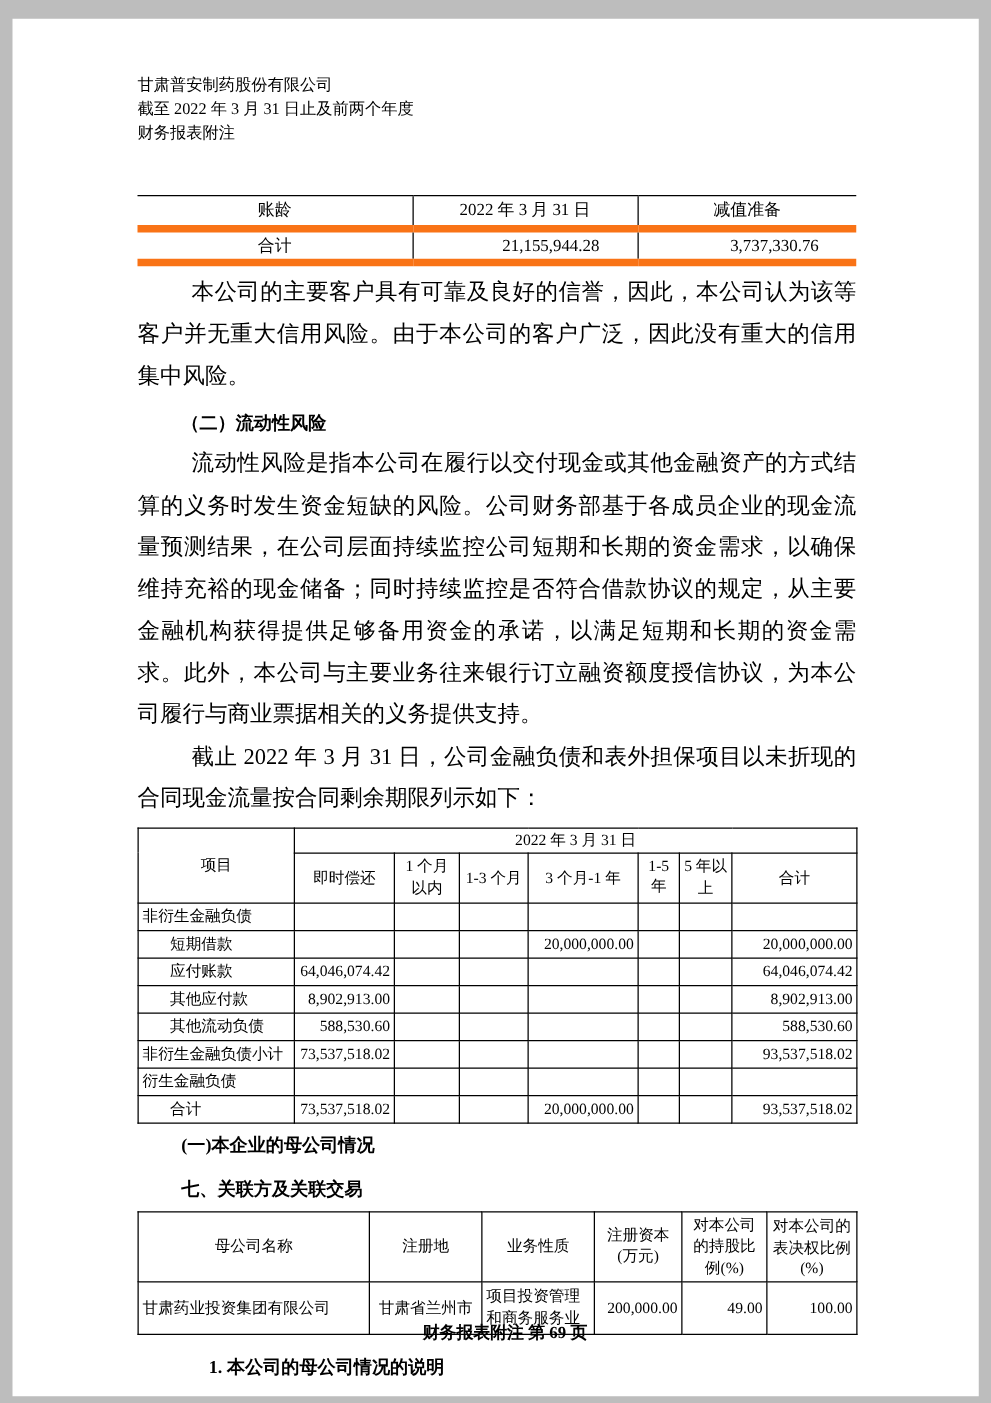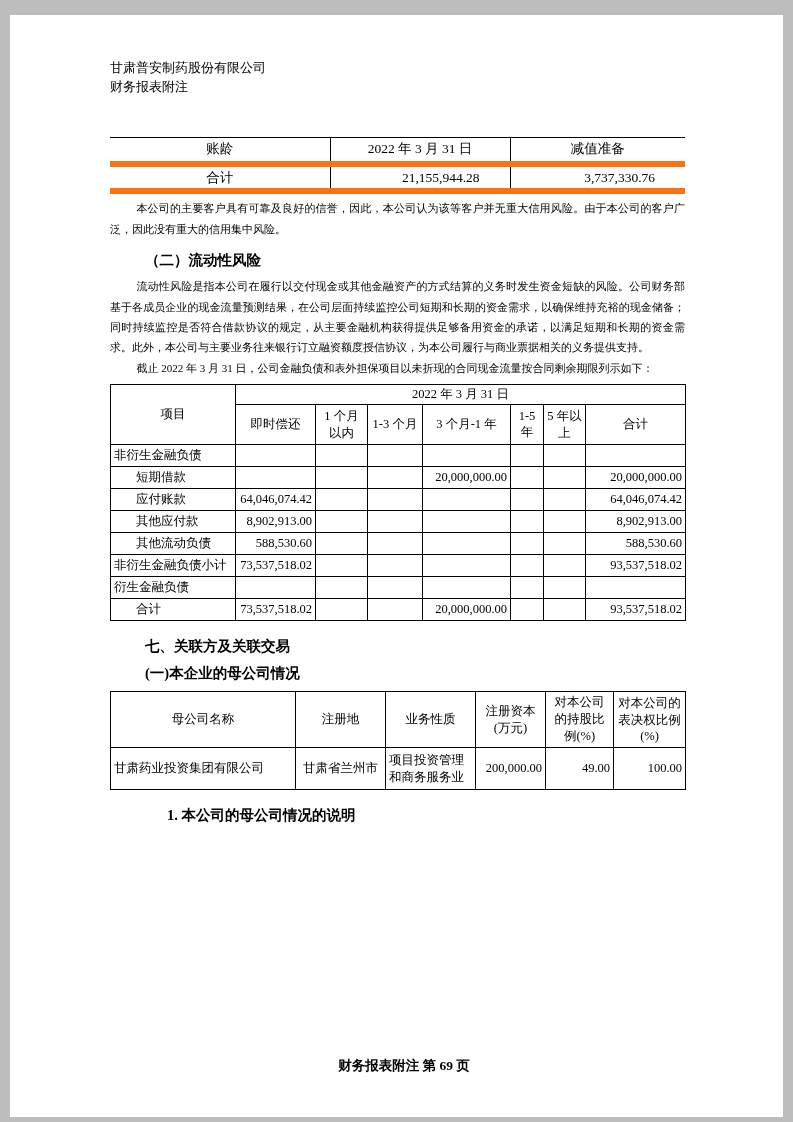--- a/index.html
+++ b/index.html
@@ -7,21 +7,21 @@
     background:#bdbdbd;
     font-family:"Liberation Serif","DejaVu Serif",serif;
     color:#000;
   }
   .page{
     width:773px;height:1102px;margin:15px auto;background:#ffffff;
     position:relative;box-sizing:border-box;
     padding:44px 98px 0 100px;overflow:hidden;
   }
   .doc-header{font-size:13px;line-height:1.45;}
-  .para{font-size:11px;line-height:1.86;text-indent:2.4em;text-align:justify;margin:0;}
+  .para{font-size:18px;line-height:1.86;text-indent:2.4em;text-align:justify;margin:0;}
   .para.mt{margin-top:4px;}
   .h-bold{font-size:14.5px;font-weight:bold;}
   .h-liquidity{margin:12px 0 6px 35px;}
   .h-related{margin:16px 0 0 35px;}
   .h-parentco{margin:8px 0 0 35px;}
   .h-note{margin:16px 0 4px 57px;}
 
   table{border-collapse:collapse;width:100%;}
   
   .t1{margin-top:40px;font-size:13.5px;table-layout:fixed;}
@@ -59,20 +59,21 @@
     text-align:center;font-size:13.5px;font-weight:bold;
   }
 </style>
 </head>
 <body>
 
 <div class="page">
 
   <div class="doc-header">
     <div>甘肃普安制药股份有限公司</div>
+    <div>截至 2022 年 3 月 31 日止及前两个年度</div>
     <div>财务报表附注</div>
   </div>
 
   <table class="t1">
     <colgroup>
         <col style="width:220px">
         <col style="width:180px">
         <col style="width:175px">
       </colgroup>
     <tbody>
@@ -198,22 +199,22 @@
         <td class="num"></td>
         <td class="num"></td>
         <td class="num">20,000,000.00</td>
         <td class="num"></td>
         <td class="num"></td>
         <td class="num">93,537,518.02</td>
       </tr>
     </tbody>
   </table>
 
+  <div class="h-bold h-parentco">(一)本企业的母公司情况</div>
   <div class="h-bold h-related">七、关联方及关联交易</div>
-  <div class="h-bold h-parentco">(一)本企业的母公司情况</div>
 
   <table class="t3">
     <colgroup>
       <col style="width:185px">
         <col style="width:90px">
         <col style="width:90px">
       <col style="width:70px">
         <col style="width:68px">
         <col style="width:72px">
     </colgroup>

